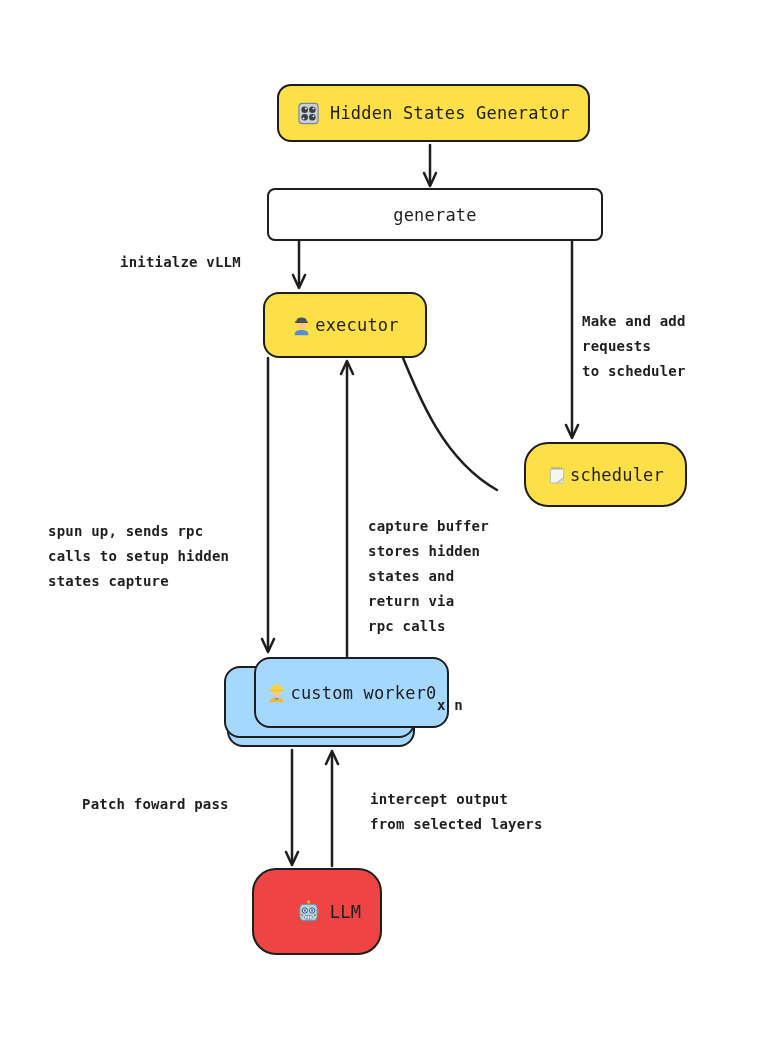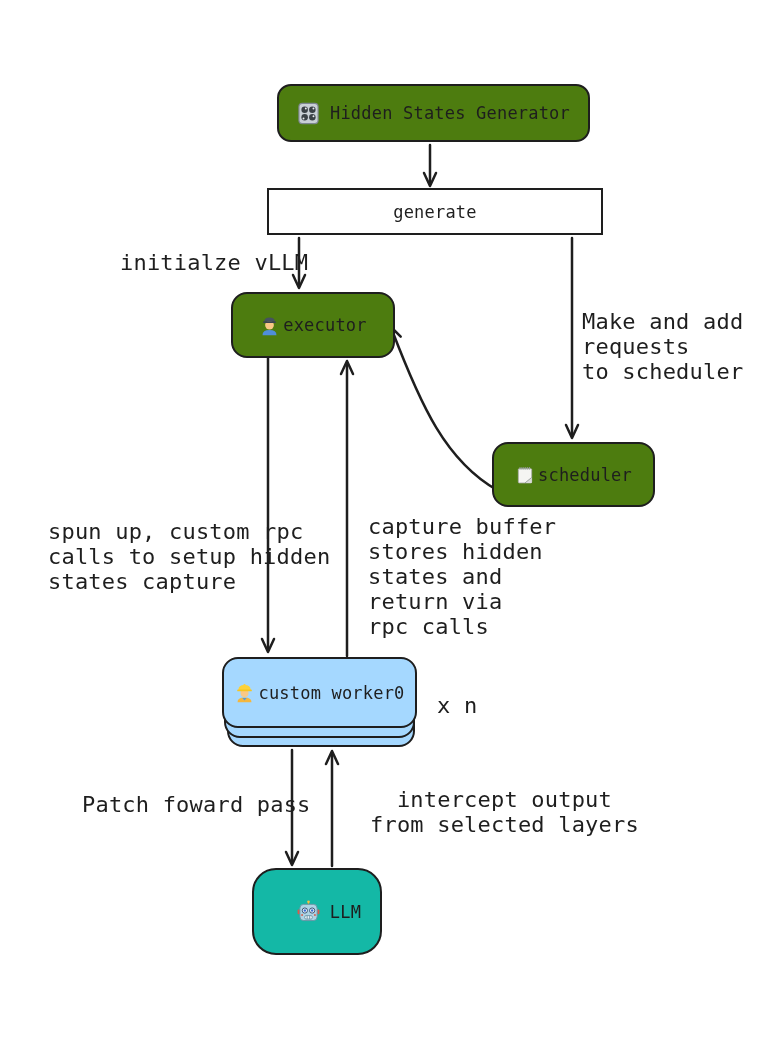--- a/index.html
+++ b/index.html
@@ -6,29 +6,29 @@
   .canvas {
     position:relative; width:760px; height:1042px; background:#ffffff;
     font-family:"DejaVu Sans Mono","Liberation Mono",monospace;
     color:#1e1e1e; overflow:hidden;
   }
   .node {
     position:absolute; display:flex; align-items:center; justify-content:center;
     border:2.5px solid #1e1e1e; box-sizing:border-box;
     font-size:17px; letter-spacing:0.2px; white-space:nowrap;
   }
-  .green  { background:#4d7c0f; }
+  .green  { background:#fde047; }
   .blue   { background:#a5d8ff; }
-  .yellow { background:#14b8a6;padding-left:24px; }
+  .yellow { background:#ef4444;padding-left:24px; }
   .white  { background:#ffffff; }
   .gap-lg { gap:10px; }
-  .gap-sm { gap:3px; }
+  .gap-sm { gap:3px;margin-left:32px; }
   .elabel {
     position:absolute; white-space:pre-line;
-    font-size:22px; line-height:25px; letter-spacing:0.2px;
+    font-size:14px; line-height:25px; letter-spacing:0.2px;font-weight:bold;
   }
   .icon { display:inline-flex; }
   .icon svg { display:block; }
   .arrows { position:absolute; left:0; top:0; pointer-events:none; }
   .arrows path { stroke:#1e1e1e; stroke-width:2.5; fill:none; stroke-linecap:round; stroke-linejoin:round; }
 </style>
 </head>
 <body>
 
 <div class="canvas">
@@ -78,37 +78,37 @@
           <circle cx="16" cy="16" r="3.4" fill="#3a4046"></circle>
         <circle cx="9.2" cy="6.8" r="1" fill="#e8ebee"></circle>
           <circle cx="17.2" cy="6.8" r="1" fill="#e8ebee"></circle>
         <circle cx="6.8" cy="17.2" r="1" fill="#e8ebee"></circle>
           <circle cx="17.2" cy="14.8" r="1" fill="#e8ebee"></circle>
       </svg>
     </span>
     <span>Hidden States Generator</span>
   </div>
 
-  <div class="node white" style="left:267px; top:188px; width:336px; height:47px; border-radius:0;">
+  <div class="node white" style="left:267px; top:188px; width:336px; height:53px; border-radius:8px;">
     <span>generate</span>
   </div>
 
   <div class="node green gap-sm" style="left:231px; top:292px; width:164px; height:66px; border-radius:16px;">
     <span class="icon">
       <svg width="21" height="21" viewBox="0 0 24 24">
         <path d="M4 23 Q4 17.2 12 17.2 Q20 17.2 20 23 Z" fill="#4f8ed9"></path>
         <circle cx="12" cy="11.5" r="5" fill="#f9c886"></circle>
         <path d="M6 7.5 Q6 2.8 12 2.8 Q18 2.8 18 7.5 Z" fill="#46525f"></path>
         <rect x="4.6" y="7" width="14.8" height="2" rx="1" fill="#3a4550"></rect>
       </svg>
     </span>
     <span>executor</span>
   </div>
 
-  <div class="node green gap-sm" style="left:492px; top:442px; width:163px; height:65px; border-radius:16px;">
+  <div class="node green gap-sm" style="left:492px; top:442px; width:163px; height:65px; border-radius:24px;">
     <span class="icon">
       <svg width="20" height="20" viewBox="0 0 24 24">
         <rect x="4" y="4.5" width="16" height="17" rx="1" fill="#f5f5f2" stroke="#aeb0ad" stroke-width="1"></rect>
         <g stroke="#9aa0a2" stroke-width="1.2">
           <line x1="6" y1="2.5" x2="6" y2="5.5"></line>
             <line x1="8.3" y1="2.5" x2="8.3" y2="5.5"></line>
           <line x1="10.6" y1="2.5" x2="10.6" y2="5.5"></line>
             <line x1="12.9" y1="2.5" x2="12.9" y2="5.5"></line>
           <line x1="15.2" y1="2.5" x2="15.2" y2="5.5"></line>
             <line x1="17.5" y1="2.5" x2="17.5" y2="5.5"></line>
@@ -156,25 +156,25 @@
         <line x1="13.2" y1="16.3" x2="13.2" y2="19.9" stroke="#6b93a5" stroke-width="0.9"></line>
       </svg>
     </span>
     <span>LLM</span>
   </div>
 
   <div class="elabel" style="left:120px; top:250px;">initialze vLLM</div>
   <div class="elabel" style="left:582px; top:284px;margin-top:25px;">Make and add
 requests
 to scheduler</div>
-  <div class="elabel" style="left:48px; top:519px;">spun up, custom rpc
+  <div class="elabel" style="left:48px; top:519px;">spun up, sends rpc
 calls to setup hidden
 states capture</div>
   <div class="elabel" style="left:82px; top:792px;">Patch foward pass</div>
   <div class="elabel" style="left:368px; top:514px;">capture buffer
 stores hidden
 states and
 return via
 rpc calls</div>
-  <div class="elabel" style="left:370px; top:787px;text-align:center;">intercept output
+  <div class="elabel" style="left:370px; top:787px;">intercept output
 from selected layers</div>
 
 </div>
 
 </body></html>

